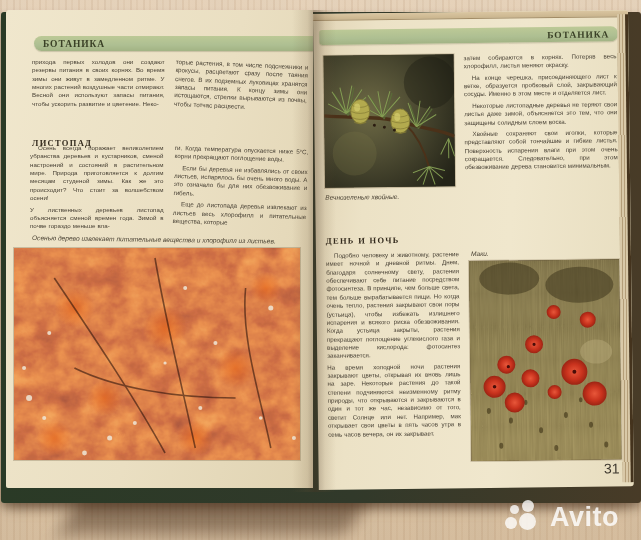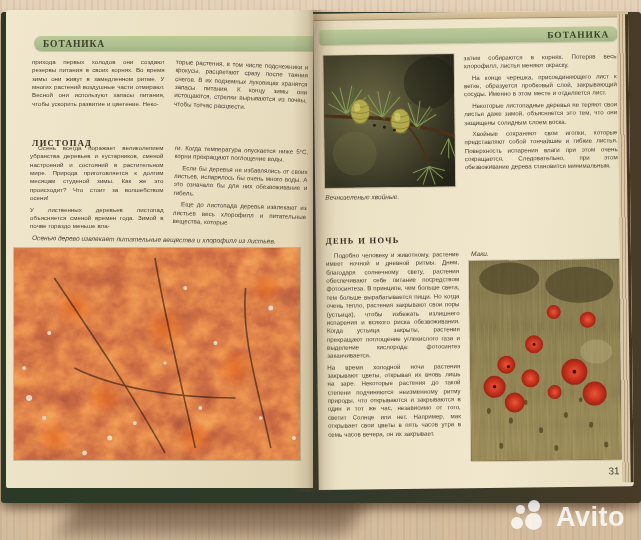--- a/index.html
+++ b/index.html
@@ -59,23 +59,23 @@
   
   .rp-top{position:absolute;left:10px;top:42px;right:12px;display:flex;gap:10px;}
   .rp-photo-wrap{flex:0 0 130px;width:130px;}
   .rp-conifer{width:130px;height:132px;background:#3a3a26;}
   .rp-photo-wrap .caption{margin-top:6px;}
   .rp-title{left:10px;top:222px;}
   .rp-bottom{position:absolute;left:10px;top:238px;right:12px;display:flex;gap:10px;}
   .rp-poppy-wrap{flex:0 0 150px;width:150px;}
   .rp-poppy-wrap .caption{margin:0 0 4px 2px;}
   .rp-poppy{width:150px;height:200px;background:#6a5a35;}
-  .pagenum{position:absolute;right:14px;bottom:10px;font-size:10px;color:#3f3a30;}
-  
-  .watermark{position:absolute;right:16px;bottom:6px;display:flex;align-items:center;gap:7px;z-index:50;}
+  .pagenum{position:absolute;right:14px;bottom:10px;font-size:14px;color:#3f3a30;}
+  
+  .watermark{position:absolute;right:22px;bottom:6px;display:flex;align-items:center;gap:7px;z-index:50;}
   .wm-logo{position:relative;width:38px;height:34px;}
   .wm-logo .c{position:absolute;border-radius:50%;background:rgba(255,255,255,.78);}
   .c1{width:9px;height:9px;left:5px;top:5px;}
   .c2{width:12px;height:12px;left:17px;top:0;}
   .c3{width:12px;height:12px;left:0;top:17px;}
   .c4{width:17px;height:17px;left:14px;top:13px;}
   .wm-text{font-weight:bold;font-size:27px;color:rgba(255,255,255,.82);letter-spacing:.5px;}
 </style>
 </head>
 <body>

